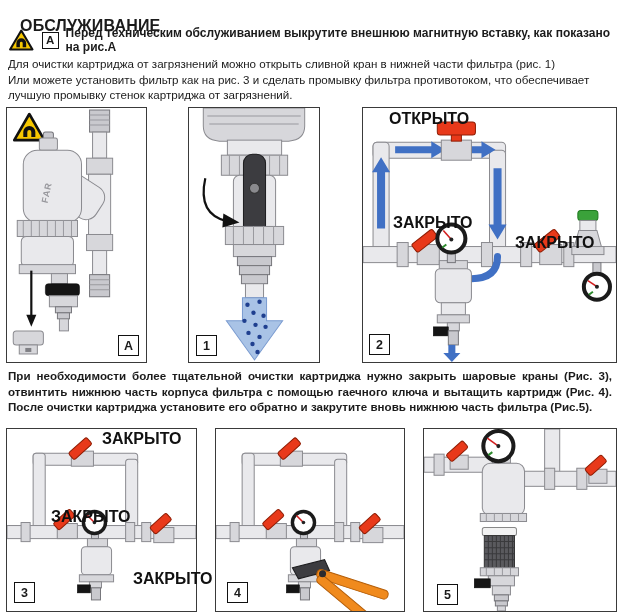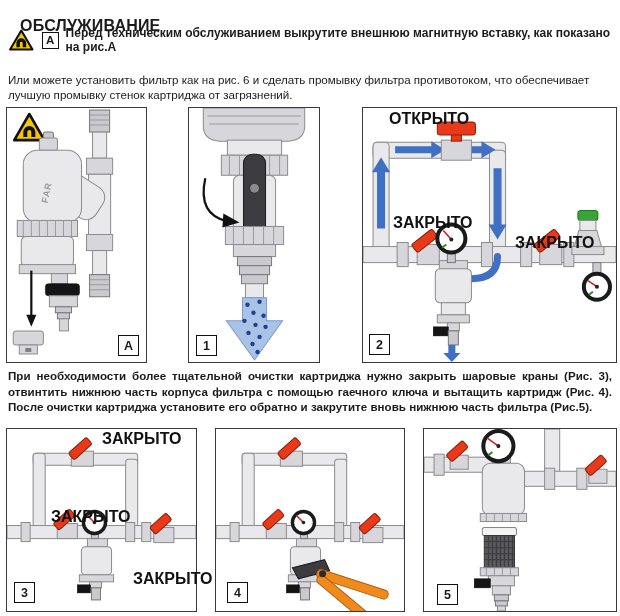--- a/index.html
+++ b/index.html
@@ -55,21 +55,21 @@
 
   <div class="warnrow">
     <svg width="29" height="26" viewBox="0 0 38 33">
       <polygon points="19,3 35,30 3,30" class="yellow" stroke="#111" stroke-width="3" stroke-linejoin="round"></polygon>
       <path d="M12,27 v-6 a7,7 0 0 1 14,0 v6 h-5 v-6 a2,2 0 0 0 -4,0 v6 z" fill="#111"></path>
     </svg>
     <span class="refbox">A</span>
     <span class="warntext">Перед техническим обслуживанием выкрутите внешнюю магнитную вставку, как показано на рис.А</span>
   </div>
 
-  <p class="para" style="top:56px;"><br><span>Или можете установить фильтр как на рис. 6 и сделать промывку фильтра противотоком, что обеспечивает лучшую промывку стенок картриджа от загрязнений.</span></p>
+  <p class="para" style="top:56px;"><span>Для очистки картриджа от загрязнений можно открыть сливной кран в нижней части фильтра (рис. 1)</span><br><span>Или можете установить фильтр как на рис. 3 и сделать промывку фильтра противотоком, что обеспечивает лучшую промывку стенок картриджа от загрязнений.</span></p>
 
   <figure class="panel" style="left:6px;top:107px;width:141px;height:256px;margin:0;">
     <svg viewBox="0 0 138 253">
 
       <g>
         <polygon points="22,6 37,32 7,32" class="yellow" stroke="#111" stroke-width="2.6" stroke-linejoin="round"></polygon>
         <path d="M16,29 v-5 a6,6 0 0 1 12,0 v5 h-4 v-5 a2,2 0 0 0 -4,0 v5 z" fill="#111"></path>
       </g>
 
       <g>

